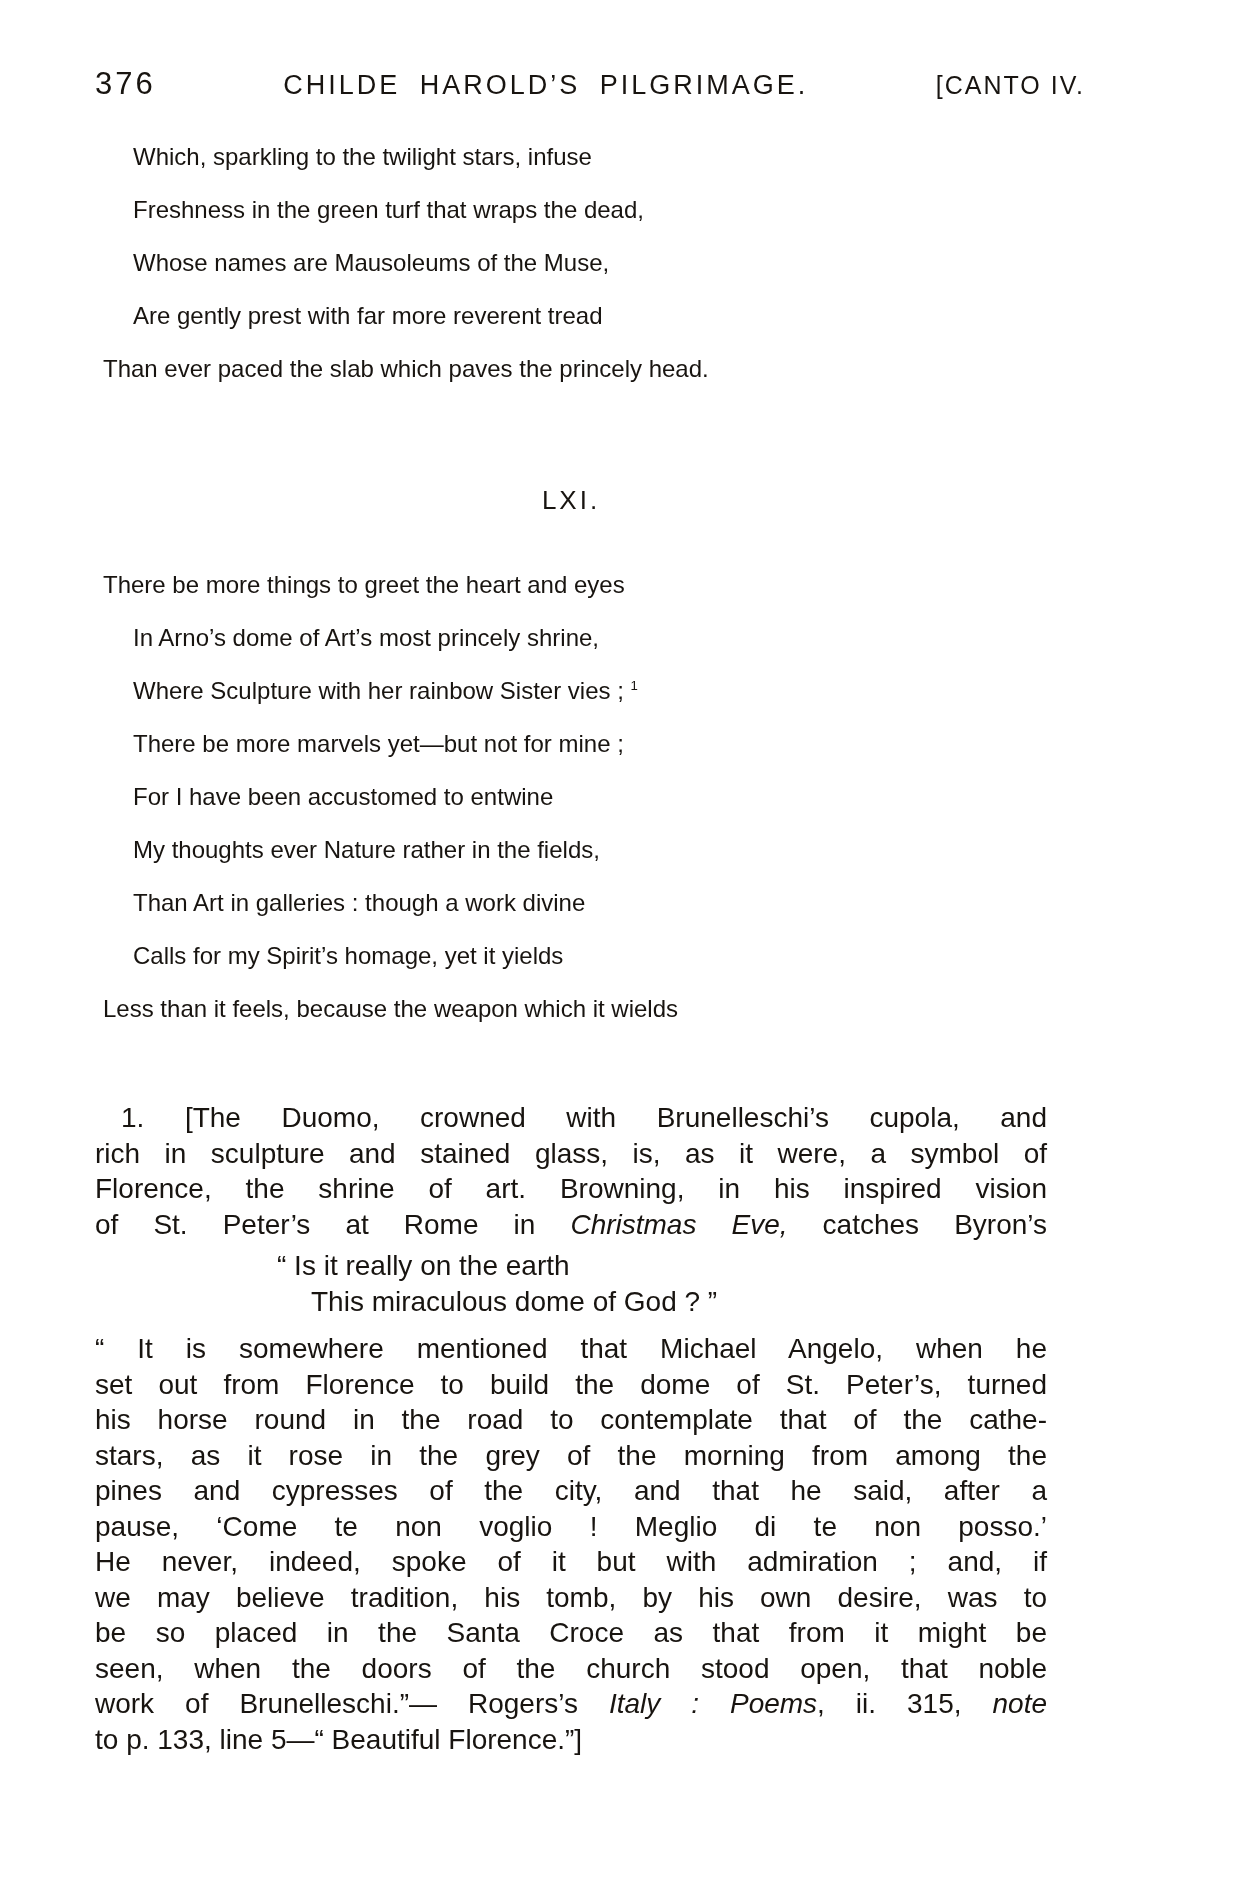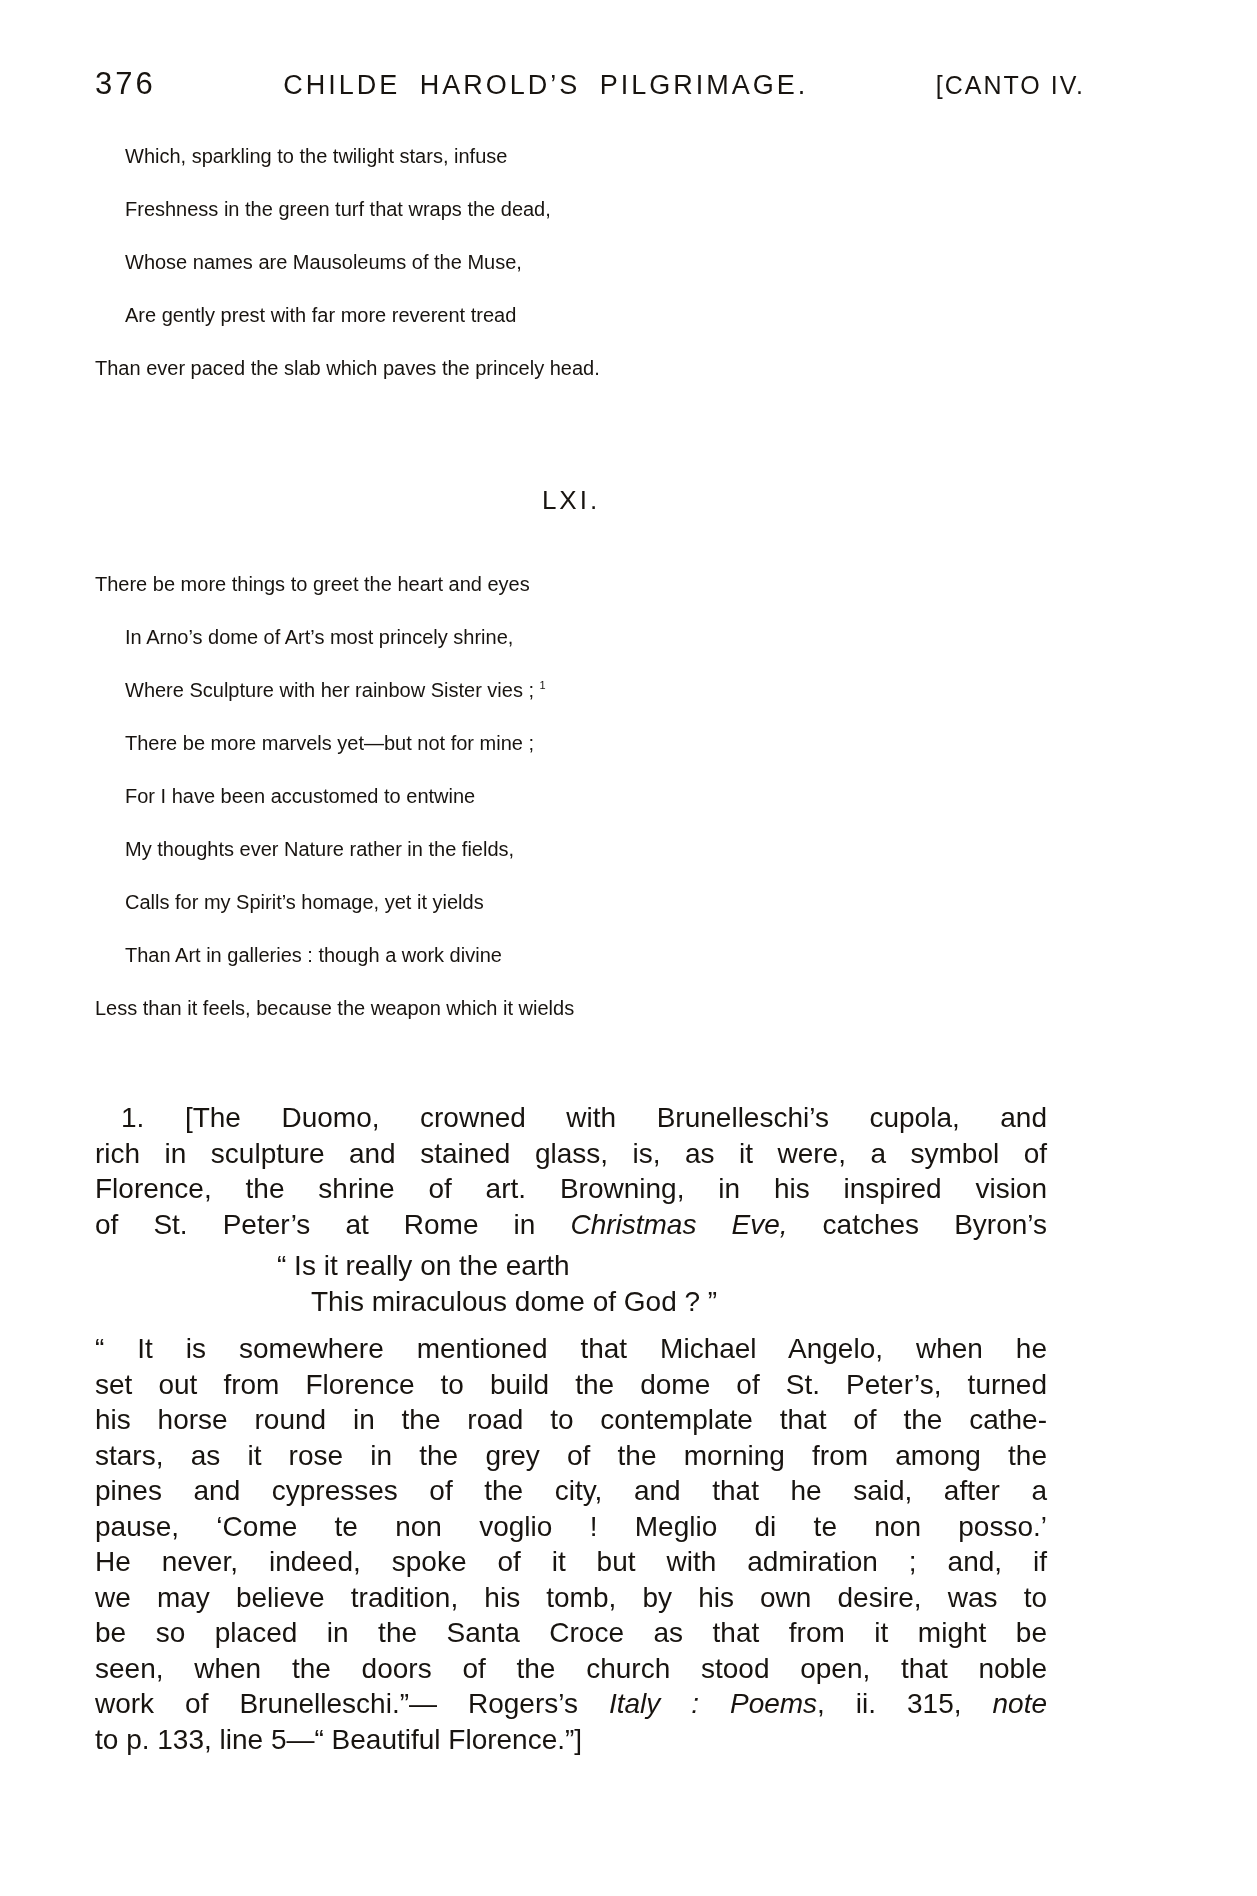--- a/index.html
+++ b/index.html
@@ -32,23 +32,23 @@
     font-size: 27px;
     letter-spacing: 3px;
     word-spacing: 9px;
   }
   .canto {
     font-size: 25px;
     letter-spacing: 2px;
   }
   
   .poem {
-    font-size: 20px;
+    font-size: 24px;
     line-height: 53px;
-    margin-left: 0;
+    margin-left: 8px;
   }
   .stanza-first { margin-top: 28px; }
   .poem .line { white-space: nowrap; }
   .poem .indent { padding-left: 30px; }
   .stanza-heading {
     font-size: 26px;
     font-weight: normal;
     letter-spacing: 3px;
     text-align: center;
     margin: 90px 0 42px 0;
@@ -97,22 +97,22 @@
 
   <h2 class="stanza-heading">LXI.</h2>
 
   <section class="poem">
       <div class="line"><span>There be more things to greet the heart and eyes</span></div>
       <div class="line indent"><span>In Arno’s dome of Art’s most princely shrine,</span></div>
       <div class="line indent"><span>Where Sculpture with her rainbow Sister vies ; </span><span class="sup">1</span></div>
       <div class="line indent"><span>There be more marvels yet—but not for mine ;</span></div>
       <div class="line indent"><span>For I have been accustomed to entwine</span></div>
       <div class="line indent"><span>My thoughts ever Nature rather in the fields,</span></div>
+      <div class="line indent"><span>Than Art in galleries : though a work divine</span></div>
       <div class="line indent"><span>Calls for my Spirit’s homage, yet it yields</span></div>
-      <div class="line indent"><span>Than Art in galleries : though a work divine</span></div>
       <div class="line"><span>Less than it feels, because the weapon which it wields</span></div>
     </section>
 
   <section class="footnote">
     <div>
         <div class="fn-line fn-first"><span>1. [The Duomo, crowned with Brunelleschi’s cupola, and</span></div>
         <div class="fn-line"><span>rich in sculpture and stained glass, is, as it were, a symbol of</span></div>
         <div class="fn-line"><span>Florence, the shrine of art. Browning, in his inspired vision</span></div>
         <div class="fn-line"><span>of St. Peter’s at Rome in </span><span class="it">Christmas Eve,</span><span> catches Byron’s</span></div>
       </div>

